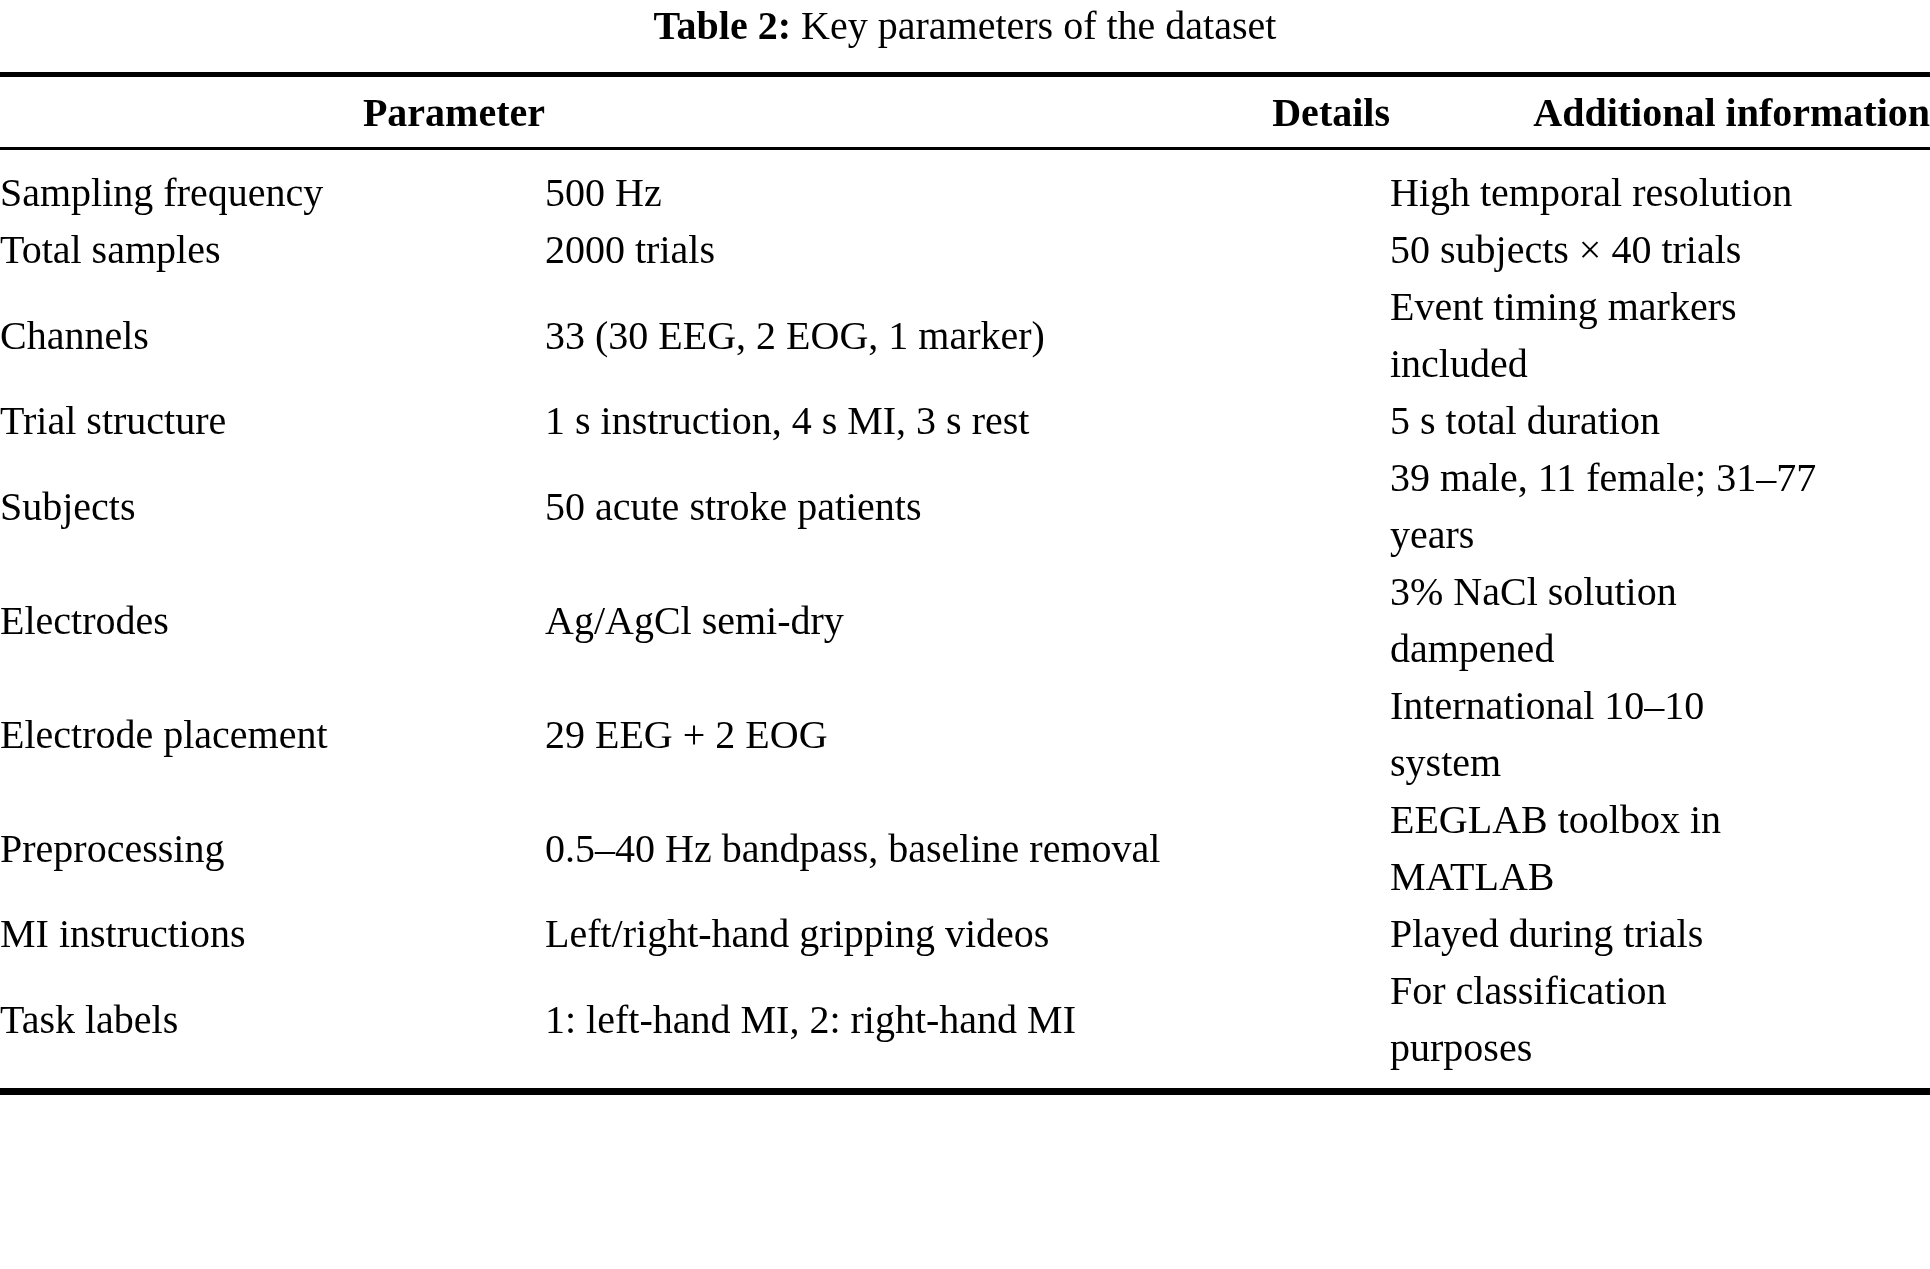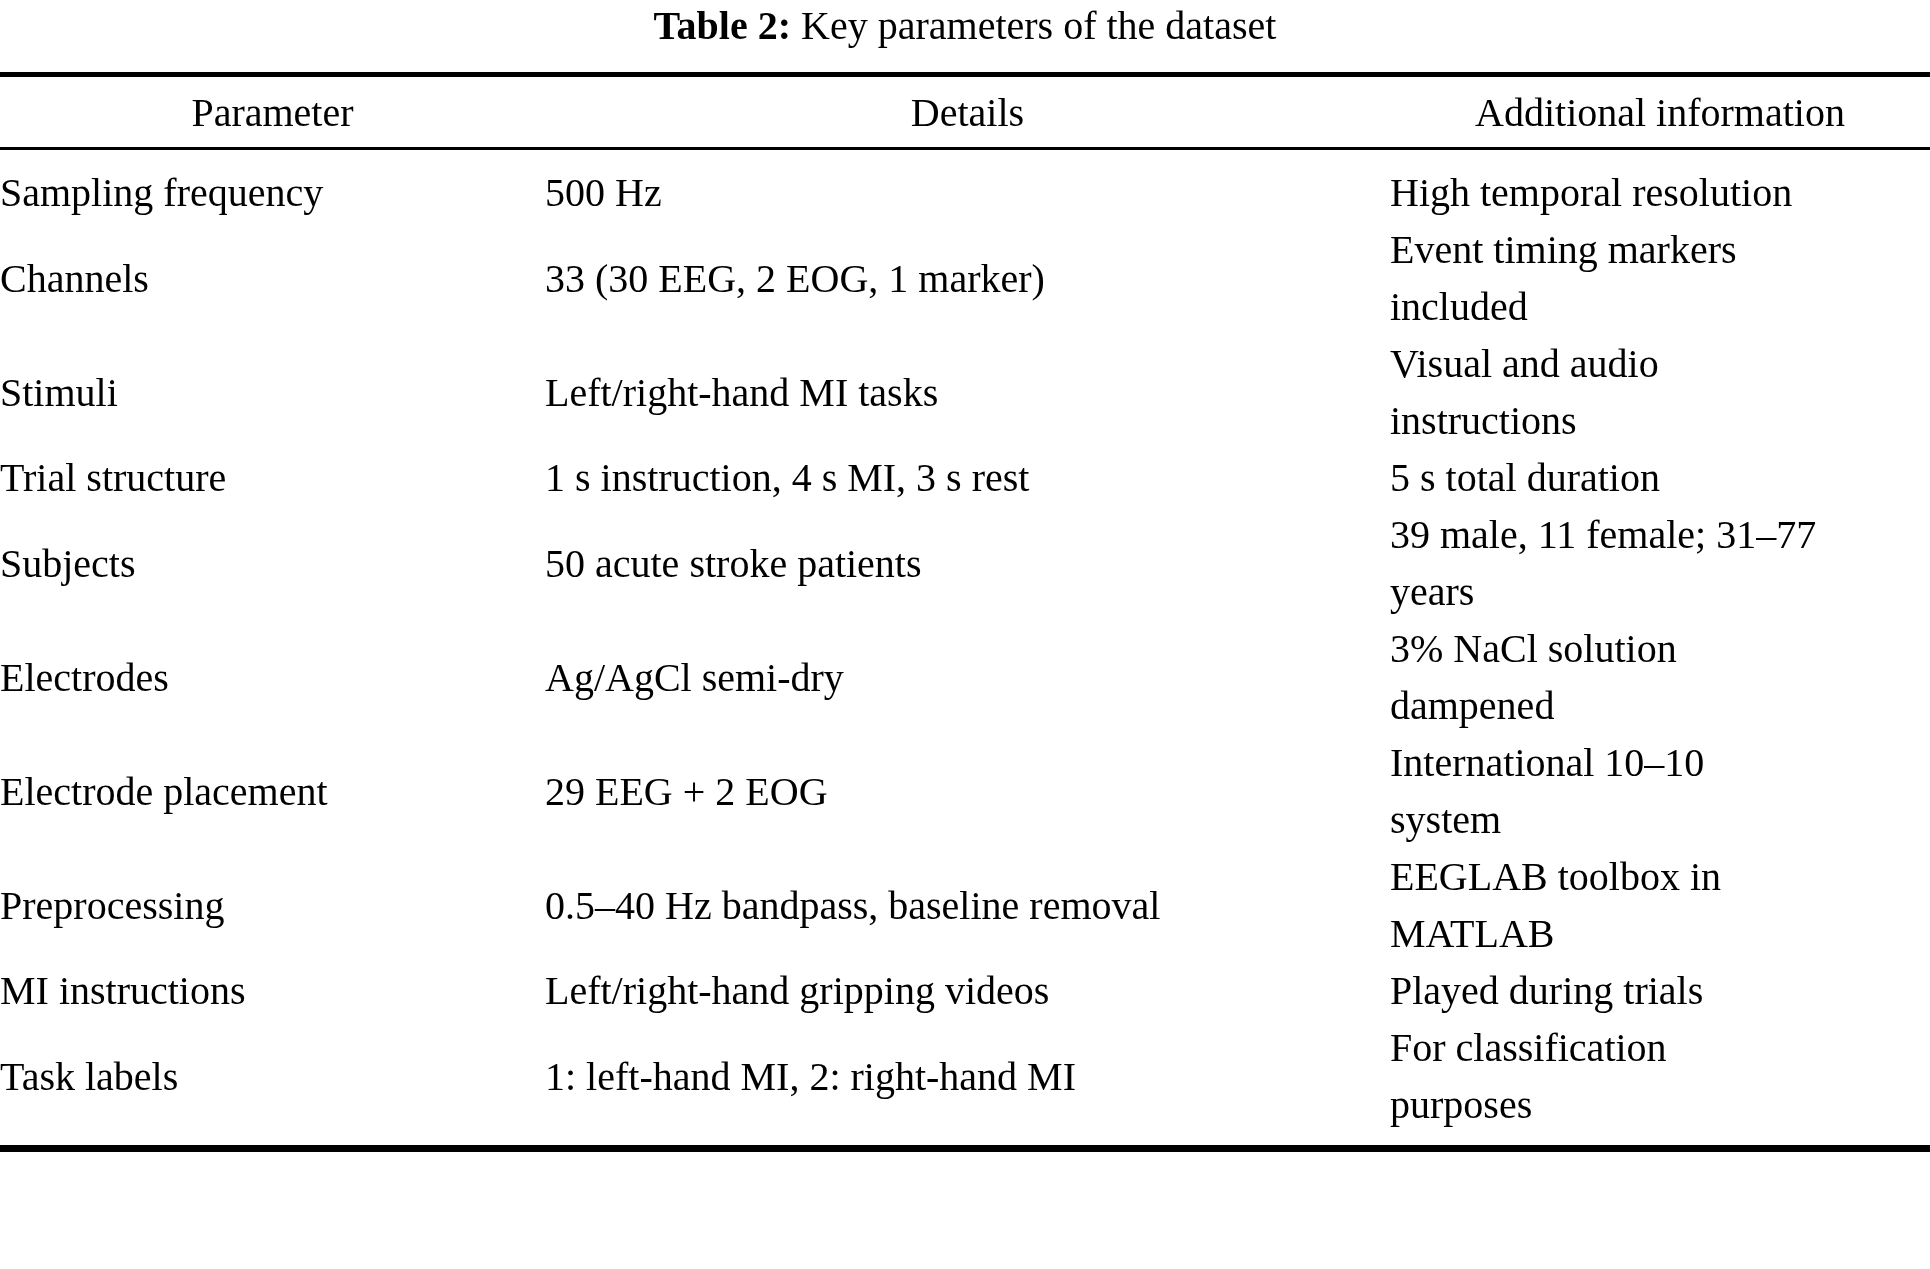--- a/index.html
+++ b/index.html
@@ -36,23 +36,23 @@
     table-layout: fixed;
     margin-top: 22px;
     border-top: 5px solid #000000;
     border-bottom: 7px solid #000000;
   }
   col.c-param   { width: 545px; }
   col.c-details { width: 845px; }
   col.c-info    { width: 540px; }
   table.params th {
     font-size: 40px;
-    font-weight: normal;
+    font-weight: bold;
     height: 70px;
-    text-align: center;
+    text-align: right;
     vertical-align: middle;
     border-bottom: 3px solid #000000;
     padding: 0;
   }
   table.params td {
     font-size: 40px;
     line-height: 57px;
     text-align: left;
     vertical-align: middle;
     white-space: pre-line;
@@ -84,34 +84,33 @@
       </tr>
     </thead>
     <tbody>
   <tr>
     <td class="col-param">Sampling frequency</td>
     <td class="col-details">500 Hz</td>
     <td class="col-info">High temporal resolution</td>
   </tr>
 
 
+  <tr>
+    <td class="col-param">Total samples</td>
+    <td class="col-details">2000 trials</td>
+    <td class="col-info">50 subjects × 40 trials</td>
+  </tr>
 
   <tr>
     <td class="col-param">Channels</td>
     <td class="col-details">33 (30 EEG, 2 EOG, 1 marker)</td>
     <td class="col-info">Event timing markers
 included</td>
   </tr>
 
-  <tr>
-    <td class="col-param">Stimuli</td>
-    <td class="col-details">Left/right-hand MI tasks</td>
-    <td class="col-info">Visual and audio
-instructions</td>
-  </tr>
 
   <tr>
     <td class="col-param">Trial structure</td>
     <td class="col-details">1 s instruction, 4 s MI, 3 s rest</td>
     <td class="col-info">5 s total duration</td>
   </tr>
 
   <tr>
     <td class="col-param">Subjects</td>
     <td class="col-details">50 acute stroke patients</td>

